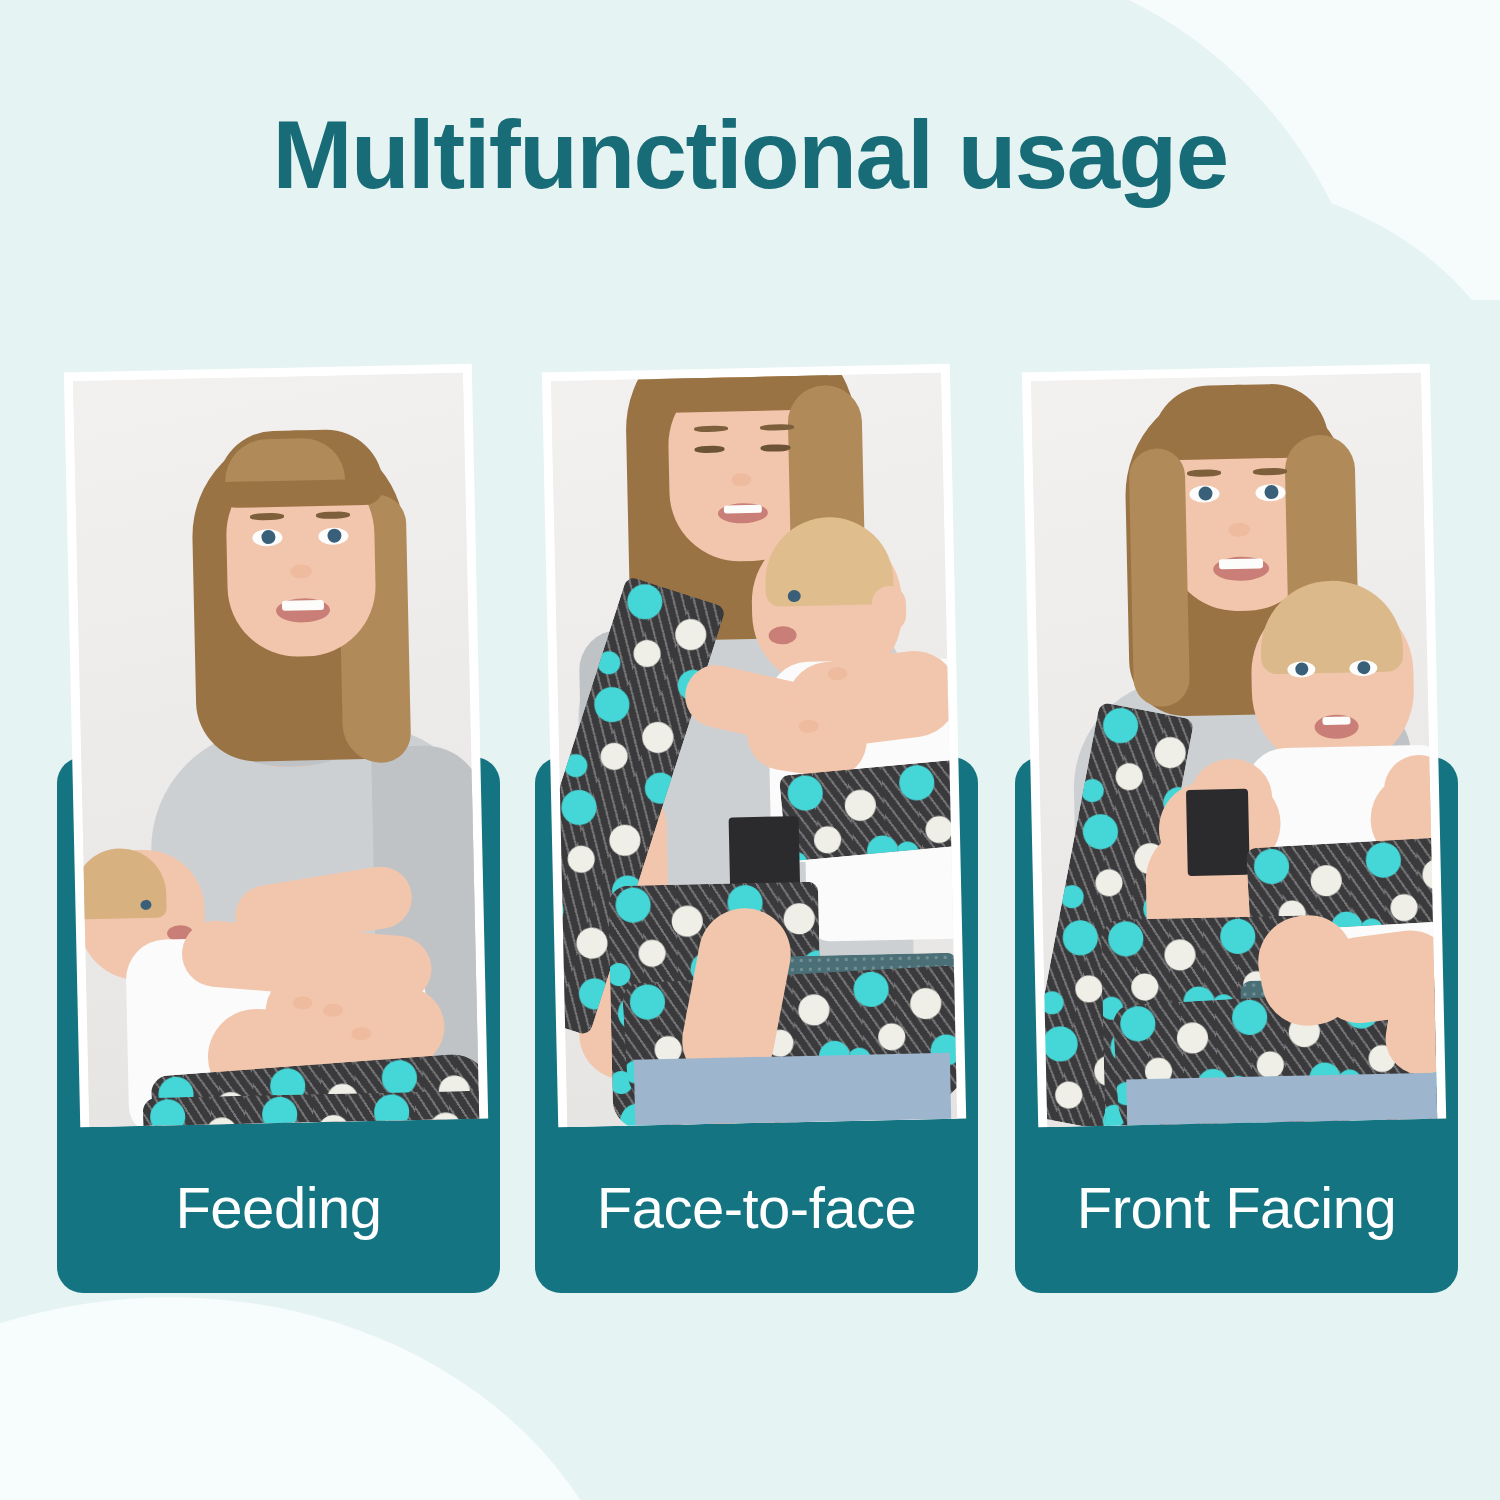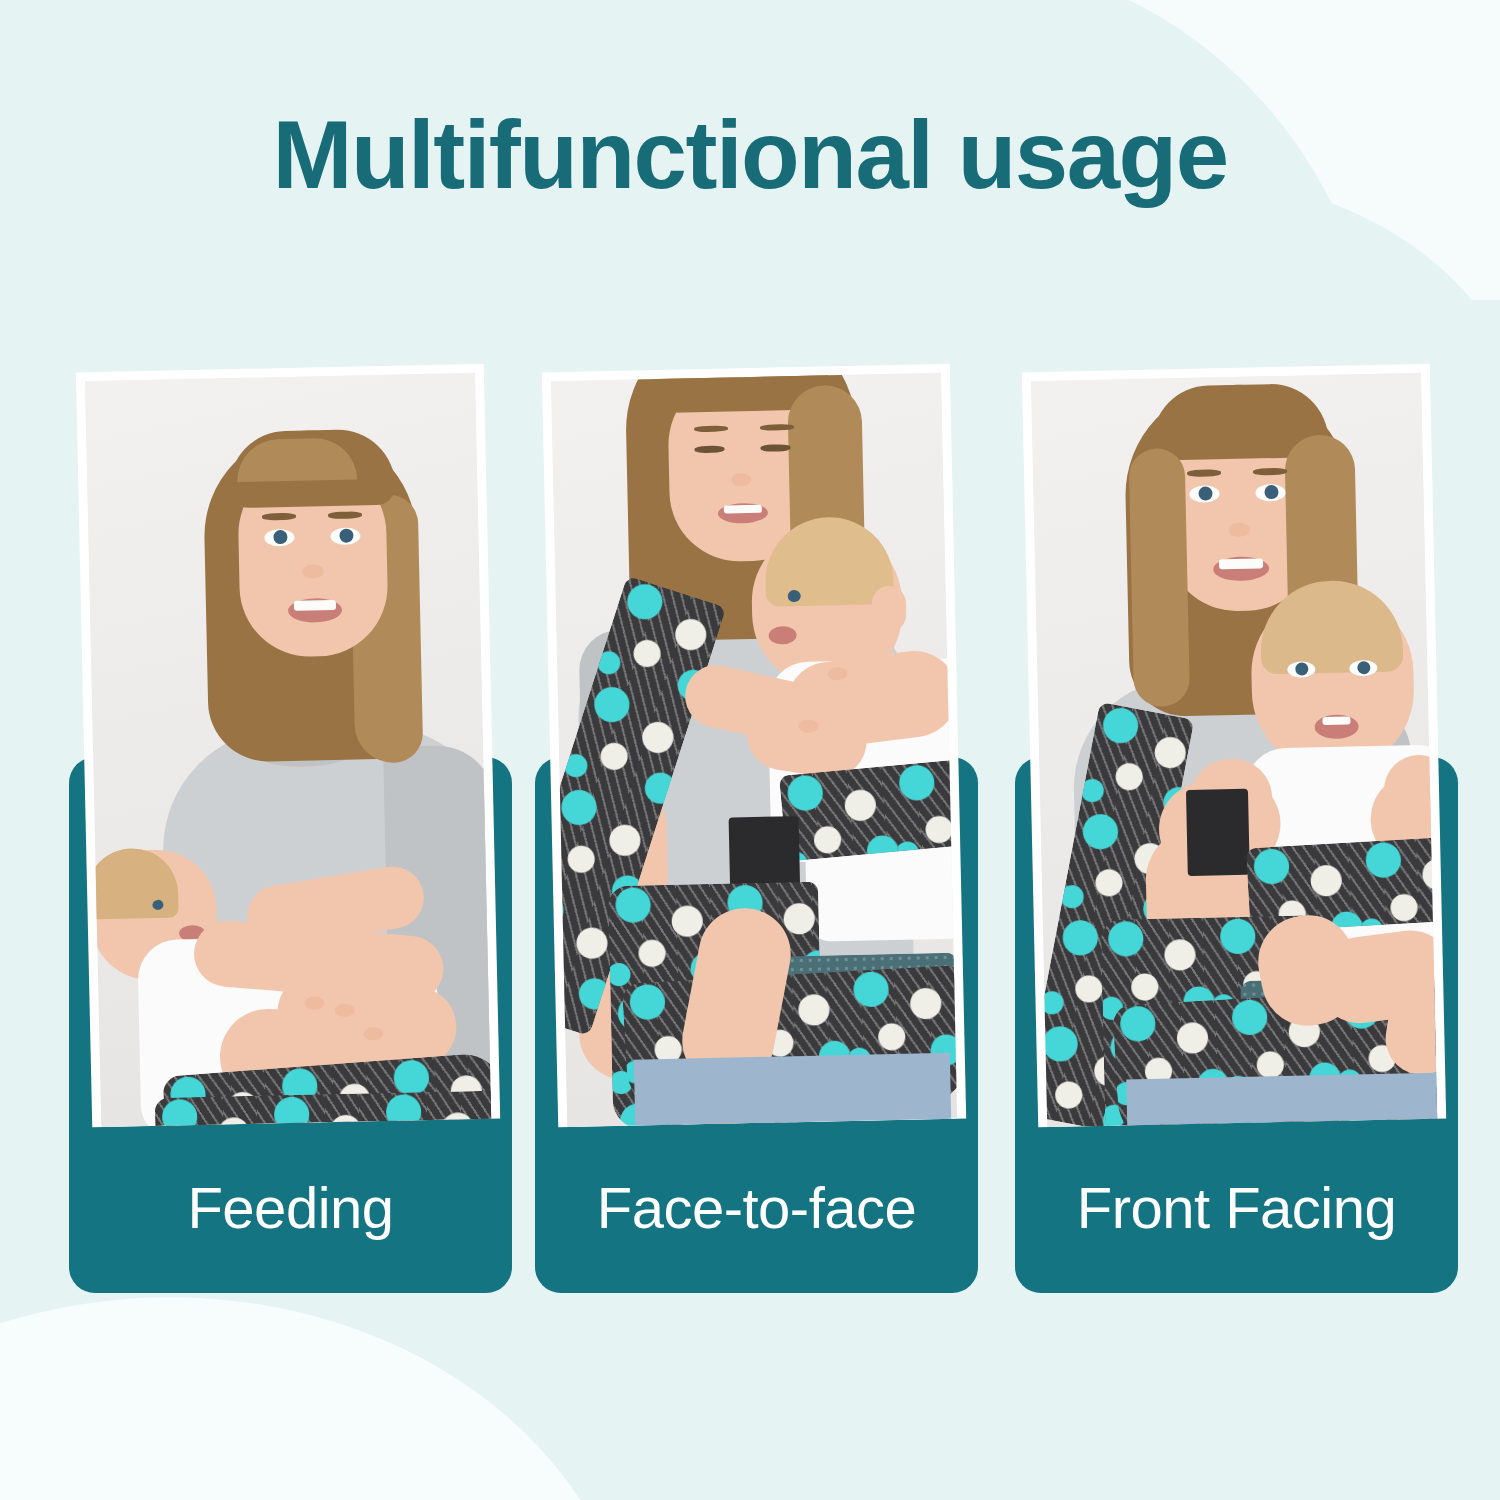--- a/index.html
+++ b/index.html
@@ -55,21 +55,21 @@
     color:#176c77;
     font-size:96px;
     line-height:1.08;
     font-weight:700;
     letter-spacing:-1.5px;
   }
 
   
   .cards{ position:absolute; left:0; top:0; width:1500px; height:1500px; }
   .card{ position:absolute; top:0; height:1500px; }
-  .card.c0{ left:12px;   width:500px; }
+  .card.c0{ left:0;   width:500px; }
   .card.c1{ left:478px; width:500px; }
   .card.c2{ left:958px; width:500px; }
 
   .panel{
     position:absolute;
     left:57px; top:757px;
     width:443px; height:536px;
     background:#147481;
     border-radius:26px;
   }

